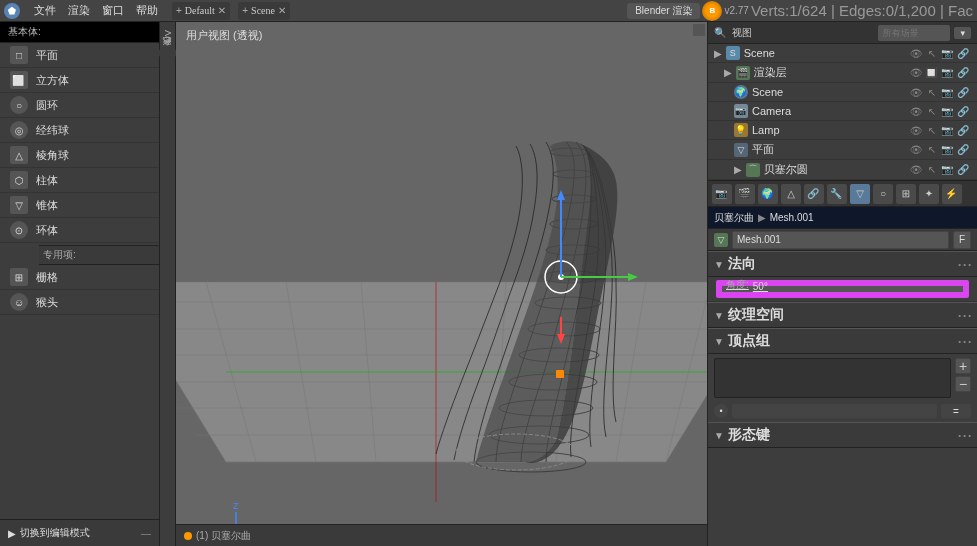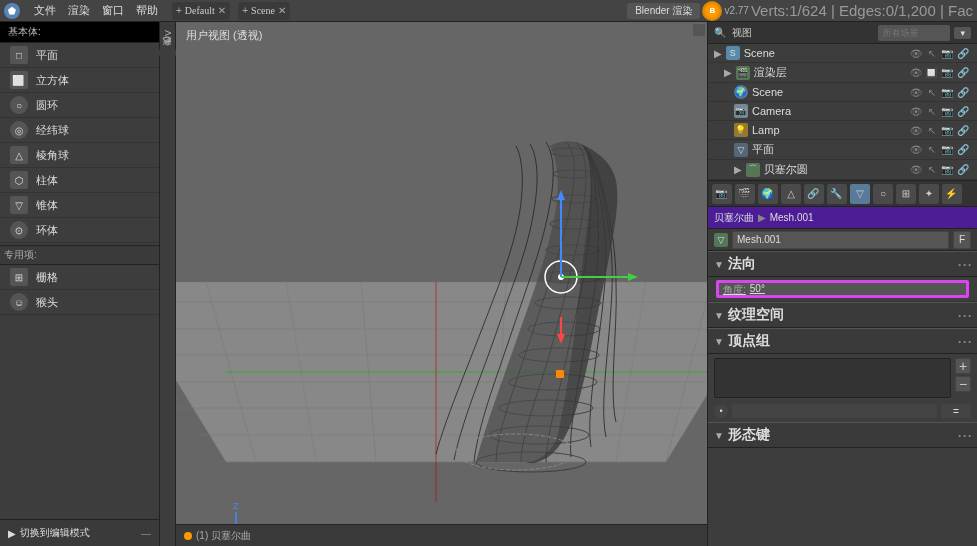--- a/index.html
+++ b/index.html
@@ -110,20 +110,21 @@
     }
     .tool-icon.circle { border-radius: 50%; }
     .section-divider {
       background: #3a3a3a;
       padding: 2px 4px;
       font-size: 10px;
       color: #aaa;
       border-top: 1px solid #222;
       border-bottom: 1px solid #222;
       margin-top: 2px;
+      margin-left: 39px;
     }
     .bottom-action {
       margin-top: auto;
       padding: 6px 8px;
       background: #3a3a3a;
       border-top: 1px solid #222;
       font-size: 10px;
       display: flex; align-items: center; gap: 4px;
     }
 
@@ -277,21 +278,21 @@
       border-radius: 2px;
       display: flex; align-items: center; justify-content: center;
       cursor: pointer;
       font-size: 10px;
       color: #ccc;
     }
     .props-icon-btn.active { background: #5a7a9a; }
     .props-breadcrumb {
       display: flex;
       align-items: center;
-      background: #4c1d95;
+      background: #0f172a;
       height: 22px;
       padding: 0 6px;
       gap: 4px;
       border-bottom: 1px solid #222;
       font-size: 10px;
     }
     .breadcrumb-arrow { color: #888; }
     .props-name-bar {
       display: flex;
       align-items: center;
@@ -343,23 +344,23 @@
     .props-checkbox {
       width: 14px; height: 14px;
       background: #555;
       border: 1px solid #444;
       border-radius: 2px;
       cursor: pointer;
     }
     .props-label { font-size: 10px; color: #ccc; }
     .angle-input {
       display: flex;
-      align-items: flex-start;
+      align-items: flex-end;
       background: #555;
-      border: 3px solid #d946ef;
+      border: 6px solid #d946ef;
       border-radius: 2px;
       height: 18px;
       padding: 0 4px;
       gap: 4px;
       flex: 1;
       text-decoration: underline;
     }
     .angle-label { font-size: 10px; color: #aaa; }
     .angle-value { font-size: 10px; color: #ddd; }
     .plus-minus-btn {

